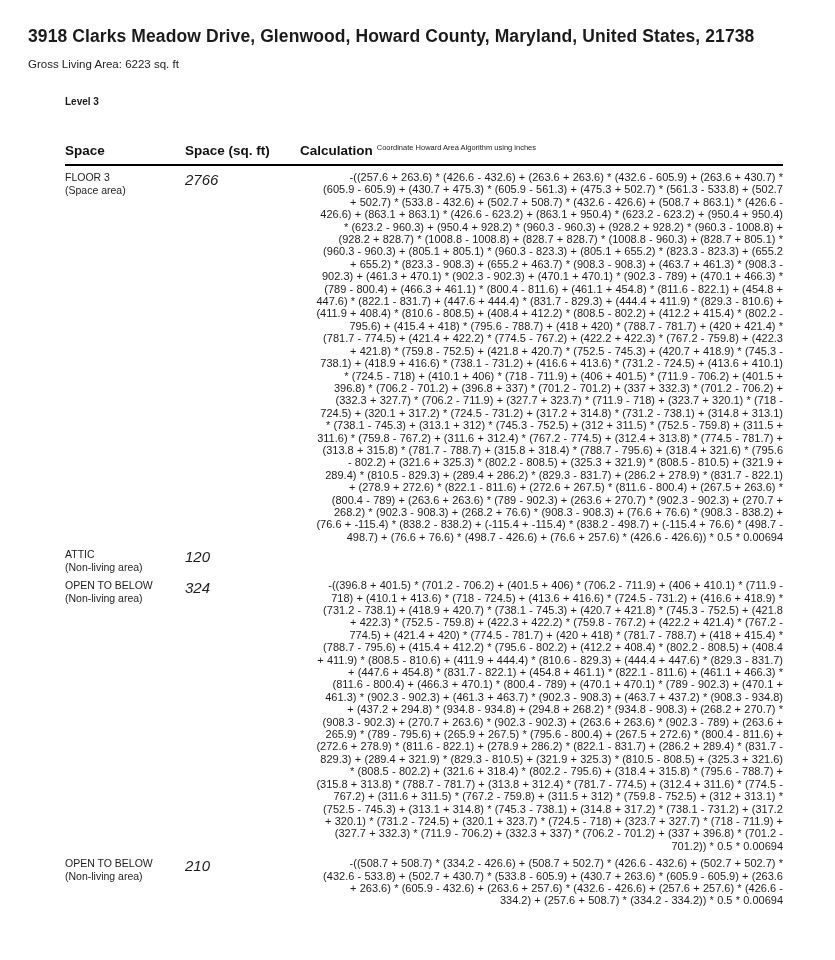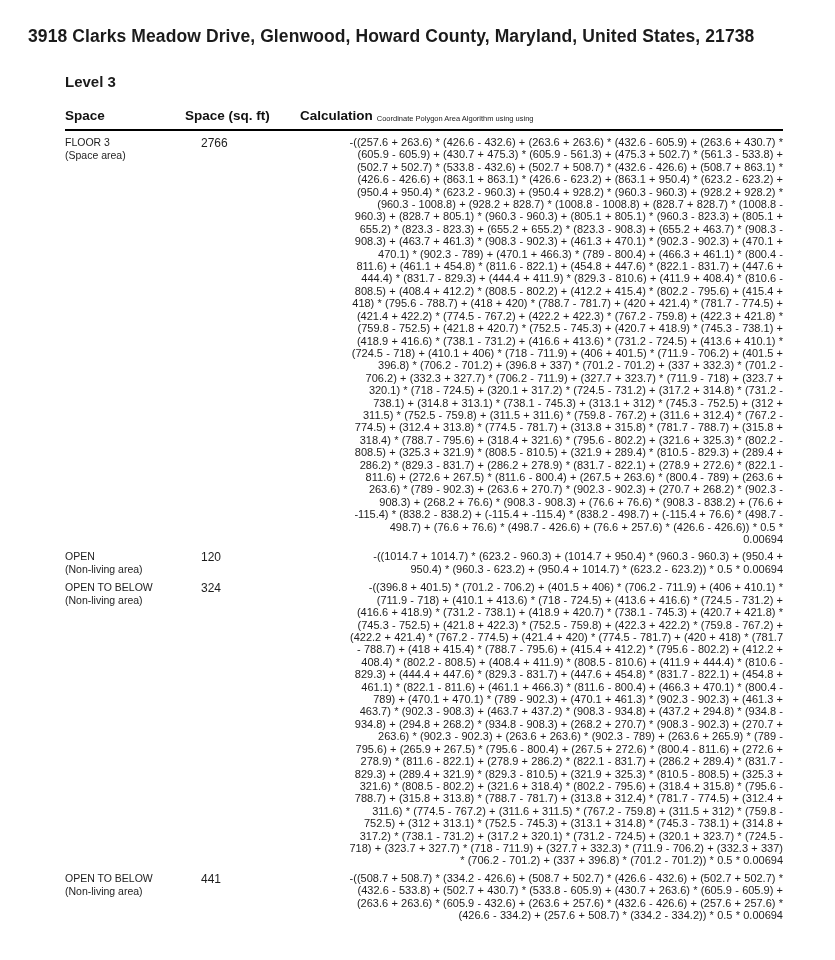--- a/index.html
+++ b/index.html
@@ -9,92 +9,92 @@
     font-family: "Liberation Sans", sans-serif;
     color: #1d1d1d;
   }
   .page { padding: 26px 12px 0 28px; width: 835px; height: 724px; }
   .doc-title {
     font-size: 17.5px; font-weight: 700; color: #1b1b1b;
     letter-spacing: 0.1px; margin-bottom: 11px;
   }
   .doc-subtitle { font-size: 11.5px; color: #222; }
   .report { margin-left: 37px; margin-right: 40px; }
-  .level-label { margin-top: 26px; font-size: 15px; font-weight: 600; color: #1b1b1b; }
+  .level-label { margin-top: 26px; font-size: 10px; font-weight: 600; color: #1b1b1b; }
   .tbl-header {
     display: grid; grid-template-columns: 120px 115px 1fr;
-    margin-top: 18px; padding-bottom: 6px;
+    margin-top: 36px; padding-bottom: 6px;
     border-bottom: 2.5px solid #000;
     align-items: end;
   }
   .col-h { font-size: 13.5px; font-weight: 700; color: #111; }
-  .calc-h { display: flex; align-items: flex-end; gap: 4px; }
+  .calc-h { display: flex; align-items: flex-start; gap: 4px; }
   .calc-note { font-size: 7.5px; font-weight: 400; color: #222; }
   .tbl-row {
     display: grid; grid-template-columns: 120px 115px 1fr;
-    padding-top: 5px; align-items: start; gap: 16px;
+    padding-top: 5px; align-items: start;
   }
   .space-cell { font-size: 10.5px; line-height: 13px; color: #1d1d1d; padding-right: 6px; }
   .space-name { display: block; }
   .space-type { display: block; }
-  .area-cell { font-size: 12px; color: #1d1d1d; }
+  .area-cell { font-size: 15px; color: #1d1d1d; font-style: italic; }
   .calc-cell {
     font-size: 11px; line-height: 12.4px; color: #1c1c1c;
     word-spacing: 0.2px; text-align: right; margin-left: 16px;
   }
 </style>
 </head>
 <body>
 
 <div class="page">
 
   <div class="doc-title">3918 Clarks Meadow Drive, Glenwood, Howard County, Maryland, United States, 21738</div>
+  <div class="doc-subtitle">Gross Living Area: 6223 sq. ft</div>
 
   <div class="report">
     <div class="level-label">Level 3</div>
 
     <div class="tbl-header">
       <div class="col-h">Space</div>
       <div class="col-h">Space (sq. ft)</div>
       <div class="col-h calc-h">
         <span>Calculation</span>
-        <span class="calc-note">Coordinate Polygon Area Algorithm using using</span>
+        <span class="calc-note">Coordinate Howard Area Algorithm using inches</span>
       </div>
     </div>
 
     <div class="tbl-row">
       <div class="space-cell">
         <span class="space-name">FLOOR 3</span>
         <span class="space-type">(Space area)</span>
       </div>
       <div class="area-cell">2766</div>
       <div class="calc-cell">-((257.6 + 263.6) * (426.6 - 432.6) + (263.6 + 263.6) * (432.6 - 605.9) + (263.6 + 430.7) * (605.9 - 605.9) + (430.7 + 475.3) * (605.9 - 561.3) + (475.3 + 502.7) * (561.3 - 533.8) + (502.7 + 502.7) * (533.8 - 432.6) + (502.7 + 508.7) * (432.6 - 426.6) + (508.7 + 863.1) * (426.6 - 426.6) + (863.1 + 863.1) * (426.6 - 623.2) + (863.1 + 950.4) * (623.2 - 623.2) + (950.4 + 950.4) * (623.2 - 960.3) + (950.4 + 928.2) * (960.3 - 960.3) + (928.2 + 928.2) * (960.3 - 1008.8) + (928.2 + 828.7) * (1008.8 - 1008.8) + (828.7 + 828.7) * (1008.8 - 960.3) + (828.7 + 805.1) * (960.3 - 960.3) + (805.1 + 805.1) * (960.3 - 823.3) + (805.1 + 655.2) * (823.3 - 823.3) + (655.2 + 655.2) * (823.3 - 908.3) + (655.2 + 463.7) * (908.3 - 908.3) + (463.7 + 461.3) * (908.3 - 902.3) + (461.3 + 470.1) * (902.3 - 902.3) + (470.1 + 470.1) * (902.3 - 789) + (470.1 + 466.3) * (789 - 800.4) + (466.3 + 461.1) * (800.4 - 811.6) + (461.1 + 454.8) * (811.6 - 822.1) + (454.8 + 447.6) * (822.1 - 831.7) + (447.6 + 444.4) * (831.7 - 829.3) + (444.4 + 411.9) * (829.3 - 810.6) + (411.9 + 408.4) * (810.6 - 808.5) + (408.4 + 412.2) * (808.5 - 802.2) + (412.2 + 415.4) * (802.2 - 795.6) + (415.4 + 418) * (795.6 - 788.7) + (418 + 420) * (788.7 - 781.7) + (420 + 421.4) * (781.7 - 774.5) + (421.4 + 422.2) * (774.5 - 767.2) + (422.2 + 422.3) * (767.2 - 759.8) + (422.3 + 421.8) * (759.8 - 752.5) + (421.8 + 420.7) * (752.5 - 745.3) + (420.7 + 418.9) * (745.3 - 738.1) + (418.9 + 416.6) * (738.1 - 731.2) + (416.6 + 413.6) * (731.2 - 724.5) + (413.6 + 410.1) * (724.5 - 718) + (410.1 + 406) * (718 - 711.9) + (406 + 401.5) * (711.9 - 706.2) + (401.5 + 396.8) * (706.2 - 701.2) + (396.8 + 337) * (701.2 - 701.2) + (337 + 332.3) * (701.2 - 706.2) + (332.3 + 327.7) * (706.2 - 711.9) + (327.7 + 323.7) * (711.9 - 718) + (323.7 + 320.1) * (718 - 724.5) + (320.1 + 317.2) * (724.5 - 731.2) + (317.2 + 314.8) * (731.2 - 738.1) + (314.8 + 313.1) * (738.1 - 745.3) + (313.1 + 312) * (745.3 - 752.5) + (312 + 311.5) * (752.5 - 759.8) + (311.5 + 311.6) * (759.8 - 767.2) + (311.6 + 312.4) * (767.2 - 774.5) + (312.4 + 313.8) * (774.5 - 781.7) + (313.8 + 315.8) * (781.7 - 788.7) + (315.8 + 318.4) * (788.7 - 795.6) + (318.4 + 321.6) * (795.6 - 802.2) + (321.6 + 325.3) * (802.2 - 808.5) + (325.3 + 321.9) * (808.5 - 810.5) + (321.9 + 289.4) * (810.5 - 829.3) + (289.4 + 286.2) * (829.3 - 831.7) + (286.2 + 278.9) * (831.7 - 822.1) + (278.9 + 272.6) * (822.1 - 811.6) + (272.6 + 267.5) * (811.6 - 800.4) + (267.5 + 263.6) * (800.4 - 789) + (263.6 + 263.6) * (789 - 902.3) + (263.6 + 270.7) * (902.3 - 902.3) + (270.7 + 268.2) * (902.3 - 908.3) + (268.2 + 76.6) * (908.3 - 908.3) + (76.6 + 76.6) * (908.3 - 838.2) + (76.6 + -115.4) * (838.2 - 838.2) + (-115.4 + -115.4) * (838.2 - 498.7) + (-115.4 + 76.6) * (498.7 - 498.7) + (76.6 + 76.6) * (498.7 - 426.6) + (76.6 + 257.6) * (426.6 - 426.6)) * 0.5 * 0.00694</div>
     </div>
 
     <div class="tbl-row">
       <div class="space-cell">
-        <span class="space-name">OPEN</span>
+        <span class="space-name">ATTIC</span>
         <span class="space-type">(Non-living area)</span>
       </div>
       <div class="area-cell">120</div>
-      <div class="calc-cell">-((1014.7 + 1014.7) * (623.2 - 960.3) + (1014.7 + 950.4) * (960.3 - 960.3) + (950.4 + 950.4) * (960.3 - 623.2) + (950.4 + 1014.7) * (623.2 - 623.2)) * 0.5 * 0.00694</div>
     </div>
 
     <div class="tbl-row">
       <div class="space-cell">
         <span class="space-name">OPEN TO BELOW</span>
         <span class="space-type">(Non-living area)</span>
       </div>
       <div class="area-cell">324</div>
       <div class="calc-cell">-((396.8 + 401.5) * (701.2 - 706.2) + (401.5 + 406) * (706.2 - 711.9) + (406 + 410.1) * (711.9 - 718) + (410.1 + 413.6) * (718 - 724.5) + (413.6 + 416.6) * (724.5 - 731.2) + (416.6 + 418.9) * (731.2 - 738.1) + (418.9 + 420.7) * (738.1 - 745.3) + (420.7 + 421.8) * (745.3 - 752.5) + (421.8 + 422.3) * (752.5 - 759.8) + (422.3 + 422.2) * (759.8 - 767.2) + (422.2 + 421.4) * (767.2 - 774.5) + (421.4 + 420) * (774.5 - 781.7) + (420 + 418) * (781.7 - 788.7) + (418 + 415.4) * (788.7 - 795.6) + (415.4 + 412.2) * (795.6 - 802.2) + (412.2 + 408.4) * (802.2 - 808.5) + (408.4 + 411.9) * (808.5 - 810.6) + (411.9 + 444.4) * (810.6 - 829.3) + (444.4 + 447.6) * (829.3 - 831.7) + (447.6 + 454.8) * (831.7 - 822.1) + (454.8 + 461.1) * (822.1 - 811.6) + (461.1 + 466.3) * (811.6 - 800.4) + (466.3 + 470.1) * (800.4 - 789) + (470.1 + 470.1) * (789 - 902.3) + (470.1 + 461.3) * (902.3 - 902.3) + (461.3 + 463.7) * (902.3 - 908.3) + (463.7 + 437.2) * (908.3 - 934.8) + (437.2 + 294.8) * (934.8 - 934.8) + (294.8 + 268.2) * (934.8 - 908.3) + (268.2 + 270.7) * (908.3 - 902.3) + (270.7 + 263.6) * (902.3 - 902.3) + (263.6 + 263.6) * (902.3 - 789) + (263.6 + 265.9) * (789 - 795.6) + (265.9 + 267.5) * (795.6 - 800.4) + (267.5 + 272.6) * (800.4 - 811.6) + (272.6 + 278.9) * (811.6 - 822.1) + (278.9 + 286.2) * (822.1 - 831.7) + (286.2 + 289.4) * (831.7 - 829.3) + (289.4 + 321.9) * (829.3 - 810.5) + (321.9 + 325.3) * (810.5 - 808.5) + (325.3 + 321.6) * (808.5 - 802.2) + (321.6 + 318.4) * (802.2 - 795.6) + (318.4 + 315.8) * (795.6 - 788.7) + (315.8 + 313.8) * (788.7 - 781.7) + (313.8 + 312.4) * (781.7 - 774.5) + (312.4 + 311.6) * (774.5 - 767.2) + (311.6 + 311.5) * (767.2 - 759.8) + (311.5 + 312) * (759.8 - 752.5) + (312 + 313.1) * (752.5 - 745.3) + (313.1 + 314.8) * (745.3 - 738.1) + (314.8 + 317.2) * (738.1 - 731.2) + (317.2 + 320.1) * (731.2 - 724.5) + (320.1 + 323.7) * (724.5 - 718) + (323.7 + 327.7) * (718 - 711.9) + (327.7 + 332.3) * (711.9 - 706.2) + (332.3 + 337) * (706.2 - 701.2) + (337 + 396.8) * (701.2 - 701.2)) * 0.5 * 0.00694</div>
     </div>
 
     <div class="tbl-row">
       <div class="space-cell">
         <span class="space-name">OPEN TO BELOW</span>
         <span class="space-type">(Non-living area)</span>
       </div>
-      <div class="area-cell">441</div>
+      <div class="area-cell">210</div>
       <div class="calc-cell">-((508.7 + 508.7) * (334.2 - 426.6) + (508.7 + 502.7) * (426.6 - 432.6) + (502.7 + 502.7) * (432.6 - 533.8) + (502.7 + 430.7) * (533.8 - 605.9) + (430.7 + 263.6) * (605.9 - 605.9) + (263.6 + 263.6) * (605.9 - 432.6) + (263.6 + 257.6) * (432.6 - 426.6) + (257.6 + 257.6) * (426.6 - 334.2) + (257.6 + 508.7) * (334.2 - 334.2)) * 0.5 * 0.00694</div>
     </div>
 
   </div>
 </div>
 
 </body></html>

